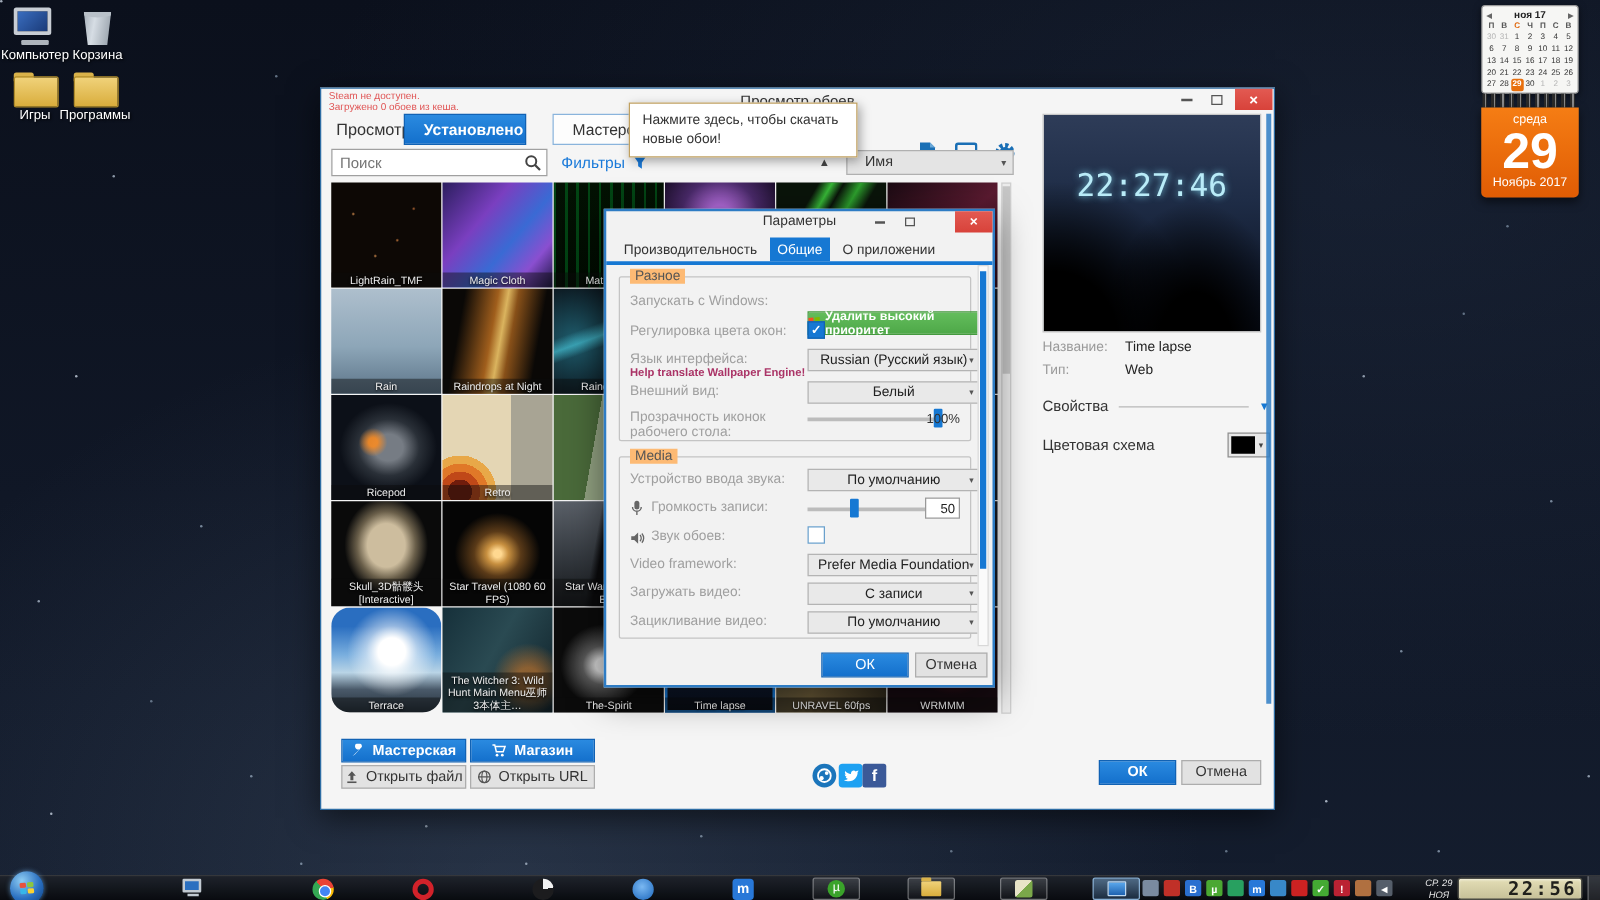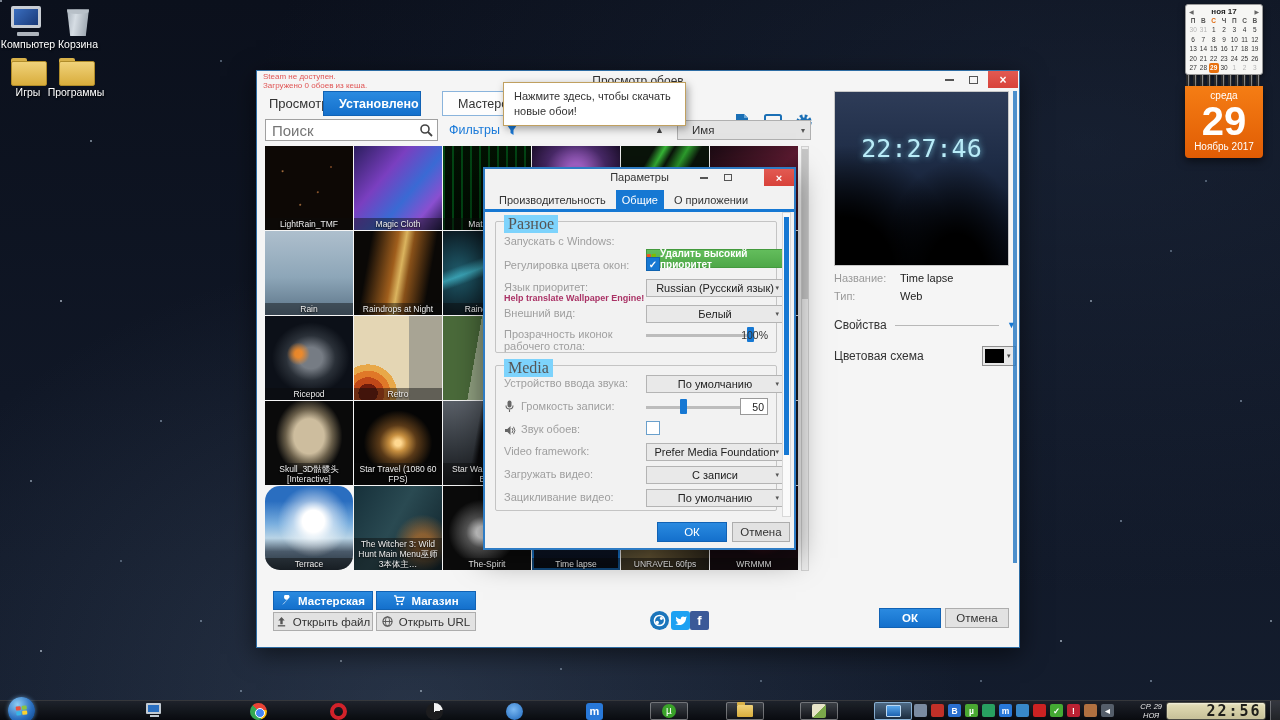--- a/index.html
+++ b/index.html
@@ -54,21 +54,21 @@
   .wb-close{right:1px;width:30px;background:linear-gradient(#e25a52,#d8423a);color:#fff;font-size:12px;font-weight:bold;}
   .mw-tabsrow{position:absolute;left:0;top:20px;width:100%;height:26px;}
   .view-label{position:absolute;left:12px;top:5px;font-size:13px;color:#333;}
   .tab{position:absolute;top:0;height:25px;display:flex;align-items:center;gap:5px;padding:0 10px;font-size:12.5px;cursor:pointer;}
   .tab-installed{left:66px;width:98px;background:linear-gradient(#2a8ae0,#1470cc);border:1px solid #1162b4;color:#fff;font-weight:bold;}
   .tab-workshop{left:185px;width:95px;background:#fdfdfd;border:1px solid #8ab4dc;color:#333;}
   .tb-icons{position:absolute;top:22px;right:206px;display:flex;gap:13px;}
   .tb-icons .tbi{width:18px;height:18px;cursor:pointer;}
   .mw-searchrow{position:absolute;left:0;top:48px;width:100%;height:24px;}
   .search-box{position:absolute;left:8px;top:0;width:173px;height:22px;border:1px solid #a0a0a0;background:#fff;}
-  .search-box input{width:150px;height:20px;border:none;outline:none;font-size:15px;padding-left:6px;color:#333;background:transparent;}
+  .search-box input{width:150px;height:20px;border:none;outline:none;font-size:12px;padding-left:6px;color:#333;background:transparent;}
   .search-box .mag{position:absolute;right:4px;top:3px;}
   .filters{position:absolute;left:192px;top:4px;font-size:12.5px;color:#1a7ad9;cursor:pointer;display:flex;gap:6px;align-items:center;}
   .sort-asc{position:absolute;left:398px;top:6px;font-size:9px;color:#444;cursor:pointer;}
   .sort-dd{position:absolute;left:420px;top:1px;width:134px;height:20px;background:#e4e4e4;border:1px solid #b0b0b0;font-size:11.5px;color:#333;display:flex;align-items:center;padding-left:14px;cursor:pointer;}
   .sort-dd .car{position:absolute;right:5px;font-size:8px;color:#555;}
   
   #wallgrid{position:absolute;left:8px;top:75px;width:533px;display:grid;grid-template-columns:repeat(6,88px);grid-auto-rows:84px;gap:1px;}
   .tile{position:relative;overflow:hidden;cursor:pointer;background:#111;}
   .tile.sel{outline:2px solid #1678d3;outline-offset:-2px;}
   .tlabel{position:absolute;left:0;right:0;bottom:0;background:rgba(10,10,10,.45);color:#eee;font-size:8.5px;line-height:10px;text-align:center;padding:1px 2px;text-shadow:0 1px 2px #000;}
@@ -126,21 +126,21 @@
   #dialog{position:absolute;left:483px;top:167px;width:313px;height:383px;background:#f2f2f2;border:2px solid #2e7cc4;box-shadow:0 8px 28px rgba(0,0,0,.5);}
   .dlg-title{position:absolute;left:0;right:0;top:2px;text-align:center;font-size:11px;color:#333;}
   .dlg-min{right:80px;width:20px;top:0;height:17px;} .dlg-min i{width:8px;height:2px;background:#555;display:block;}
   .dlg-max{right:56px;width:20px;top:0;height:17px;} .dlg-max i{width:8px;height:7px;border:1.5px solid #555;display:block;}
   .dlg-close{right:0;width:30px;top:0;height:17px;background:linear-gradient(#e25a52,#d8423a);color:#fff;font-size:11px;font-weight:bold;}
   .dlg-tabs{position:absolute;left:8px;top:21px;height:19px;display:flex;gap:4px;font-size:11px;}
   .dtab{padding:2px 6px;color:#333;cursor:pointer;display:flex;align-items:center;}
   .dtab.active{background:#1678d3;color:#fff;}
   .dlg-bar{position:absolute;left:0;top:40px;width:100%;height:3px;background:#1678d3;}
   .group{position:absolute;left:10px;width:282px;border:1px solid #c4c4c4;border-radius:2px;}
-  .group .legend{position:absolute;top:-7px;left:8px;background:#7dd3fc;padding:0 4px;font-size:16px;color:#555;font-family:Liberation Serif, serif;}
+  .group .legend{position:absolute;top:-7px;left:8px;background:#fdba74;padding:0 4px;font-size:11px;color:#555;}
   .frow{position:absolute;left:8px;right:8px;height:19px;}
   .flabel{position:absolute;left:0;top:3px;font-size:11px;color:#9f9f9f;max-width:128px;line-height:11.5px;}
   .flabel.icon-pad{left:17px;}
   .fctrl{position:absolute;left:142px;width:138px;top:0;height:18px;}
   .dd{width:138px;height:18px;background:#e9e9e9;border:1px solid #b4b4b4;font-size:11px;color:#222;display:flex;align-items:center;justify-content:center;position:relative;cursor:pointer;}
   .dd .car{position:absolute;right:4px;font-size:7px;color:#555;}
   .greenbtn{width:138px;height:19px;background:linear-gradient(#63bd5c,#4ea848);border:1px solid #449a3e;color:#fff;font-weight:bold;font-size:10px;display:flex;align-items:center;justify-content:center;gap:4px;cursor:pointer;margin-top:16px;}
   .winflag{display:grid;grid-template-columns:4px 4px;grid-template-rows:4px 4px;gap:1px;transform:rotate(-4deg);}
   .winflag i{display:block;} .winflag i:nth-child(1){background:#f25022;} .winflag i:nth-child(2){background:#7fba00;}
   .winflag i:nth-child(3){background:#00a4ef;} .winflag i:nth-child(4){background:#ffb900;}
@@ -543,21 +543,21 @@
       </div>
       <div class="frow" style="top:35px;">
         <span class="flabel">Регулировка цвета окон:</span>
         <div class="fctrl">
             <span class="cb on">
               <span>✓</span>
             </span>
           </div>
       </div>
       <div class="frow" style="top:57px;height:26px;">
-        <span class="flabel">Язык приоритет:</span>
+        <span class="flabel">Язык интерфейса:</span>
         <span class="redlink">Help translate Wallpaper Engine!</span>
         <div class="fctrl">
             <div class="dd">
               <span>Russian (Русский язык)</span>
               <span class="car">▾</span>
             </div>
           </div>
       </div>
       <div class="frow" style="top:83px;">
         <span class="flabel">Внешний вид:</span>

